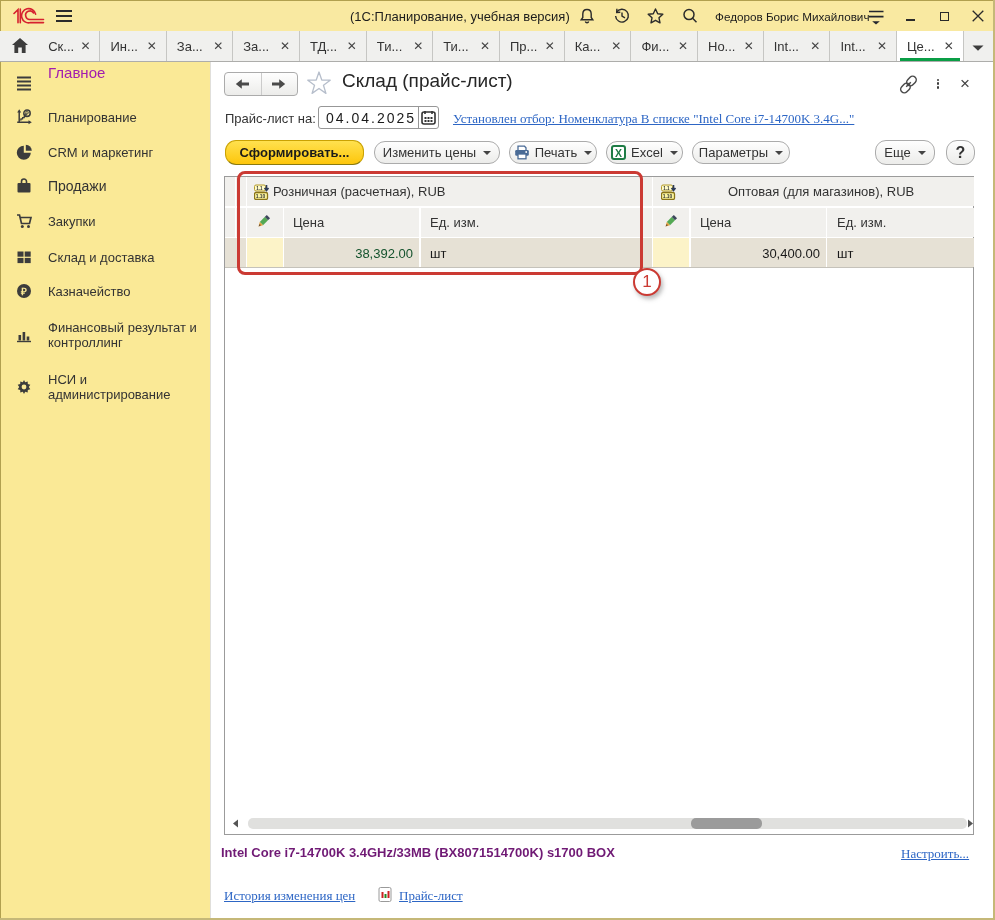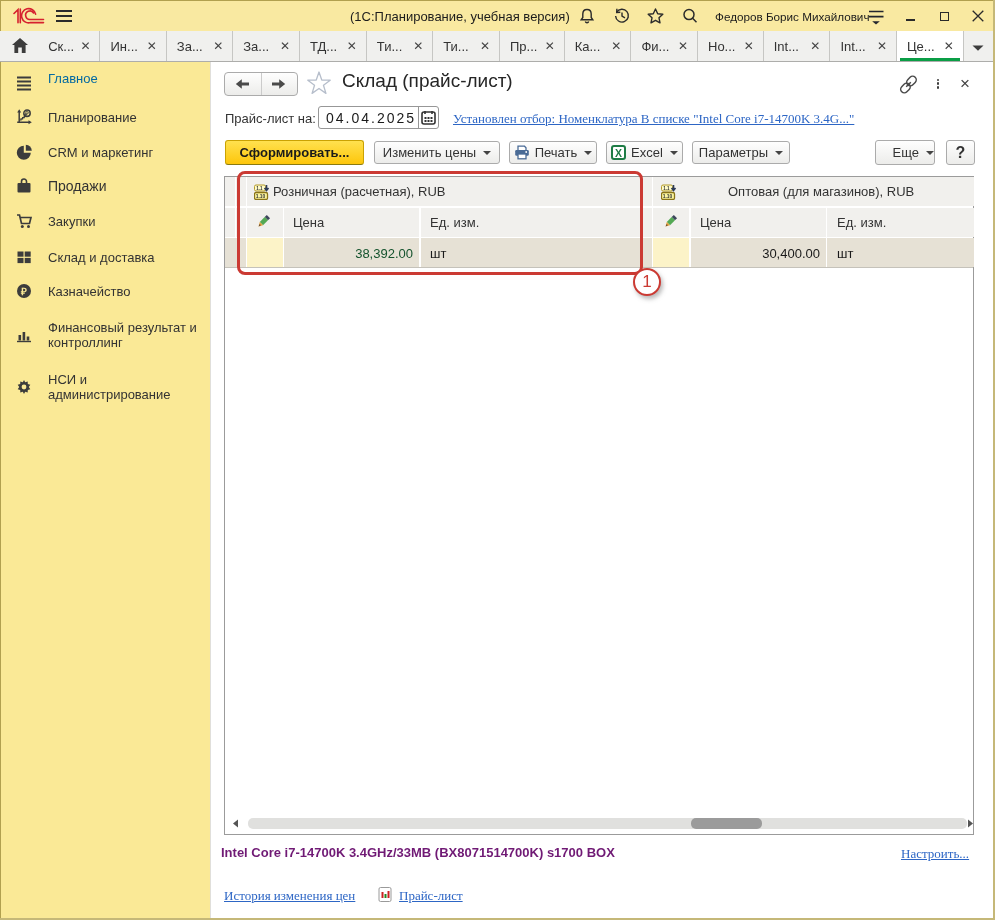--- a/index.html
+++ b/index.html
@@ -1,20 +1,20 @@
 <!DOCTYPE html>
 <html><head>
 <meta charset="utf-8">
 <style>
 * { margin:0; padding:0; box-sizing:border-box; }
 html,body { width:995px; height:920px; overflow:hidden; }
 #root { position:relative; width:995px; height:920px; font-family:"Liberation Sans",sans-serif; background:#fff; }
 .abs { position:absolute; }
 .link { color:#2d66c5; text-decoration:underline; font-size:13px;font-family:Liberation Serif, serif; }
-.btn { position:absolute; border:1px solid #ababab; border-radius:3px;
+.btn { position:absolute; border:1px solid #ababab; border-radius:11px;
   background:linear-gradient(#fefefe,#ececea); font-size:13px; color:#333;
   display:flex; align-items:center; justify-content:center; }
 .caret { display:inline-block; width:0; height:0; border-left:4px solid transparent;
   border-right:4px solid transparent; border-top:4px solid #444; margin-left:7px; }
 .tab { position:absolute; top:31px; height:30px; background:#f0f0ee;
   border-right:1px solid #c6c6c3; font-size:13px; color:#333; }
 .tab .lbl { position:absolute; left:10px; top:8px; }
 .tab .x { position:absolute; right:9px; top:8px; color:#444; font-size:12px; }
 .cell { position:absolute; font-size:13px; color:#333; }
 </style>
@@ -138,21 +138,21 @@
   <svg style="position:absolute;left:8px;top:13.5px;" width="12" height="6" viewBox="0 0 12 6">
         <path d="M0.5 0.5 L11.5 0.5 L6 5.8 Z" fill="#3d3d3d"></path>
       </svg>
 </div>
 
 <div class="abs" style="left:0;top:62px;width:210px;height:856px;background:#fae996;border-left:1px solid #b1a04f;"></div>
 <div id="side">
       <svg class="abs" style="left:16px;top:74.5px;" width="16" height="16" viewBox="0 0 16 16">
         <path d="M1 2.5 L15 2.5 M1 6.5 L15 6.5 M1 10.5 L15 10.5 M1 14.5 L15 14.5" stroke="#3c3c3c" stroke-width="2"></path>
       </svg>
-  <div class="abs" style="left:48px;top:78px;transform:translateY(-50%);font-size:13px;color:#0369a1;line-height:15px;">Главное</div>
+  <div class="abs" style="left:48px;top:72px;transform:translateY(-50%);font-size:15px;color:#a21caf;line-height:15px;">Главное</div>
       <svg class="abs" style="left:16px;top:109px;" width="16" height="16" viewBox="0 0 16 16">
         <path d="M3.2 2.5 L3.2 13.2 M1.2 13.2 L13.5 13.2" stroke="#3c3c3c" stroke-width="1.5" fill="none"></path>
         <path d="M3.2 0.2 L5.2 3.5 L1.2 3.5 Z" fill="#3c3c3c"></path>
         <path d="M15.8 13.2 L12.5 11.2 L12.5 15.2 Z" fill="#3c3c3c"></path>
         <path d="M3.8 11 L5 11 L5 9.8 L6.6 9.8 L6.6 8.6 L8.2 8.6 L8.2 7.6 L9.3 7.6" stroke="#3c3c3c" stroke-width="1.2" fill="none"></path>
         <circle cx="11" cy="4.2" r="3.2" fill="none" stroke="#3c3c3c" stroke-width="1.5"></circle>
         <text x="11" y="6.7" font-size="6.5" text-anchor="middle" fill="#3c3c3c" font-weight="bold" font-family="Liberation Sans">₽</text>
       </svg>
   <div class="abs" style="left:48px;top:117px;transform:translateY(-50%);font-size:13px;color:#333;line-height:15px;">Планирование</div>
       <svg class="abs" style="left:16px;top:143.5px;" width="16" height="16" viewBox="0 0 16 16">
@@ -253,21 +253,21 @@
     <rect x="4" y="9" width="8" height="4.8" fill="#fff" stroke="#4a6b96" stroke-width="1.3"></rect>
   </svg>
   Печать<span class="caret"></span></div>
 <div class="btn" style="left:606px;top:141px;width:77px;height:23px;">
   <svg width="15" height="15" viewBox="0 0 15 15" style="margin-right:5px;">
     <rect x="1" y="1" width="13" height="13" rx="2" fill="#fff" stroke="#1e7c45" stroke-width="2"></rect>
     <text x="7.5" y="11.5" font-size="10.5" font-weight="bold" fill="#1e7c45" text-anchor="middle" font-family="Liberation Sans">X</text>
   </svg>
   Excel<span class="caret"></span></div>
 <div class="btn" style="left:692px;top:141px;width:98px;height:23px;">Параметры<span class="caret"></span></div>
-<div class="btn" style="left:875px;top:140px;width:60px;height:25px;justify-content:flex-end;">Еще<span class="caret"></span></div>
+<div class="btn" style="left:875px;top:140px;width:60px;height:25px;">Еще<span class="caret"></span></div>
 <div class="btn" style="left:946px;top:140px;width:29px;height:25px;font-weight:bold;font-size:16px;">?</div>
 
 <div id="table">
       <div class="abs" style="left:224px;top:175.5px;width:750px;height:659.5px;border:1px solid #9b9b9b;"></div>
       <div class="cell" style="left:225px;top:177px;width:9.5px;height:29px;background:#f1f0ed;"></div>
       <div class="cell" style="left:236px;top:177px;width:9.5px;height:29px;background:#f1f0ed;"></div>
       <div class="cell" style="left:247px;top:177px;width:392.5px;height:29px;background:#f1f0ed;"></div>
       <div class="cell" style="left:641px;top:177px;width:10.5px;height:29px;background:#f1f0ed;"></div>
       <div class="cell" style="left:653px;top:177px;width:320.5px;height:29px;background:#f1f0ed;"></div>
       <div class="cell" style="left:225px;top:207.5px;width:9.5px;height:29px;background:#f1f0ed;"></div>

